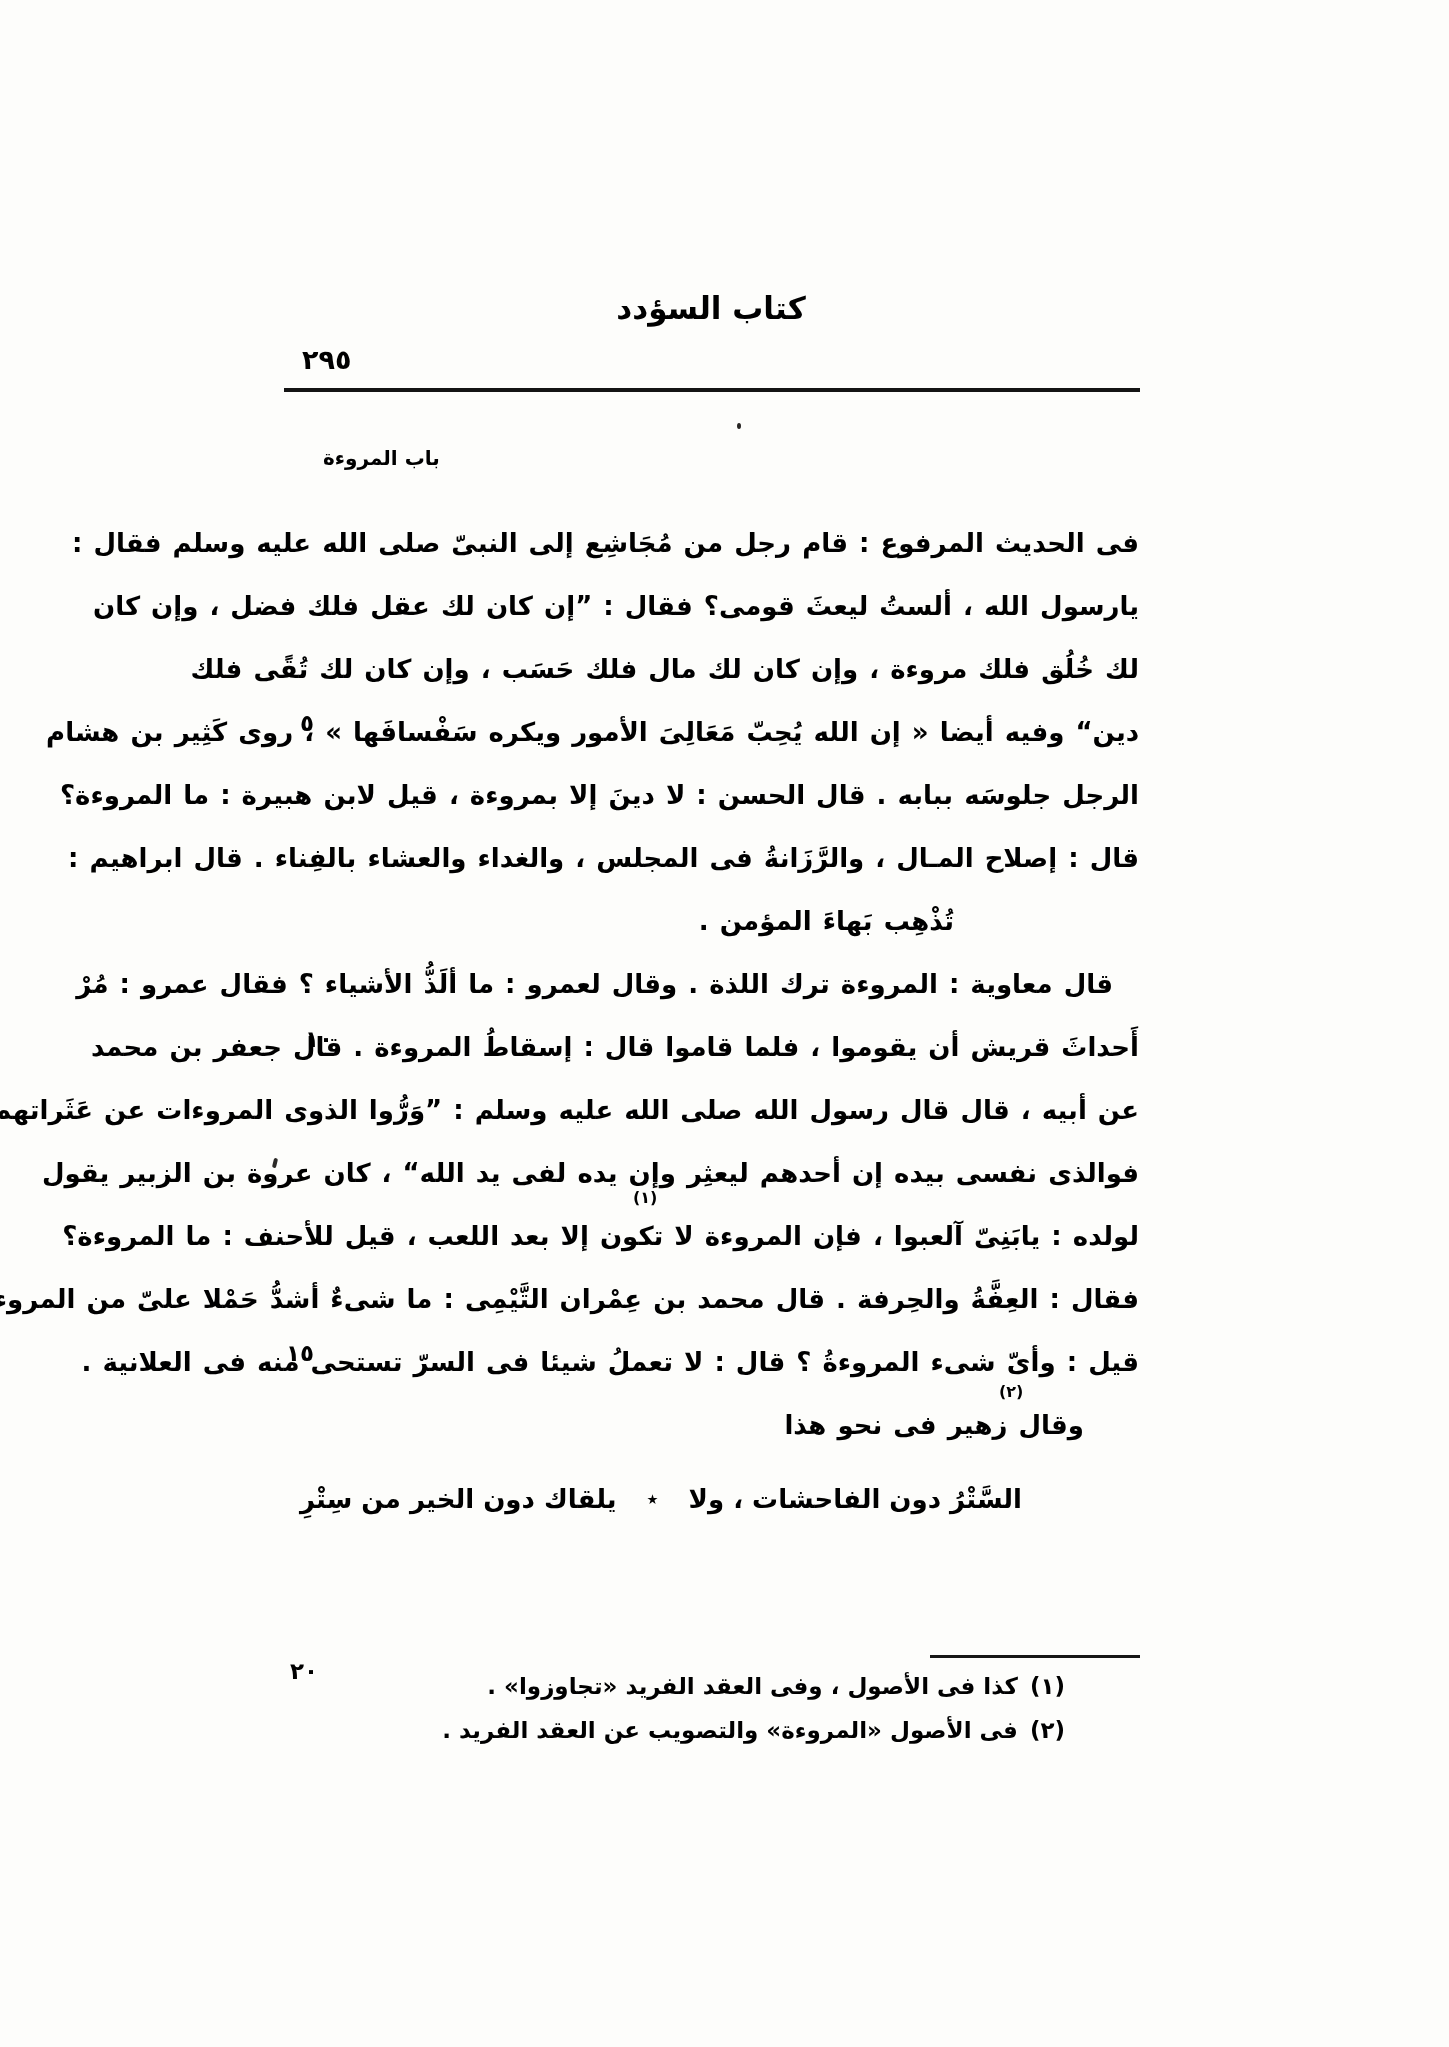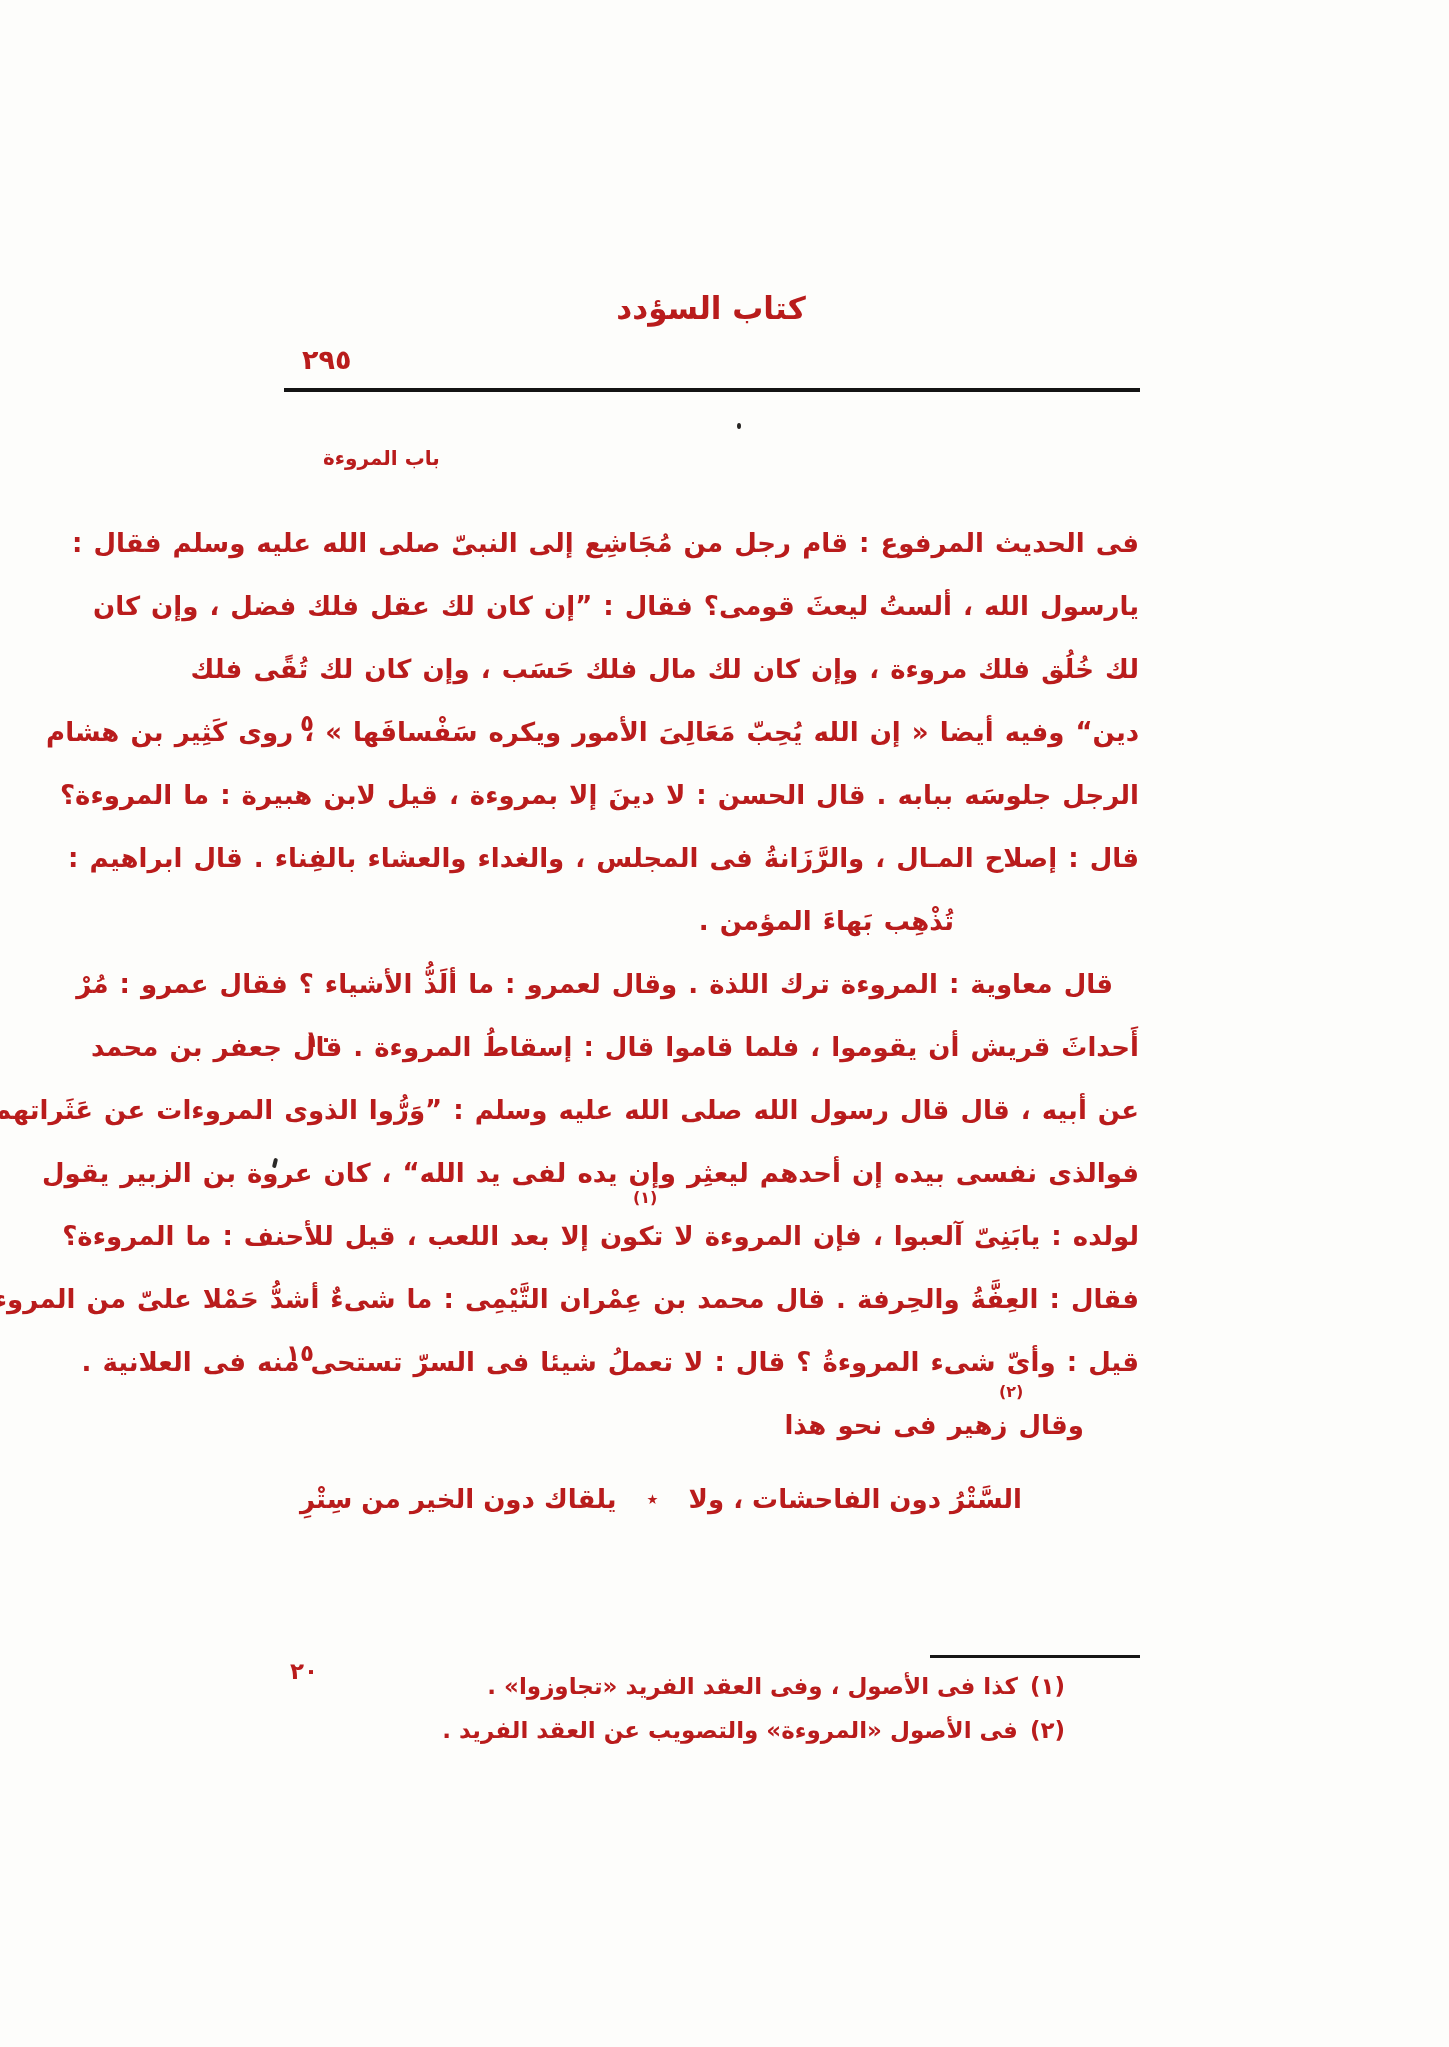--- a/index.html
+++ b/index.html
@@ -4,21 +4,21 @@
 <style>
   html,body{margin:0;padding:0;}
   body{
     width:1449px;height:2047px;
     background:#fdfdfb;
     font-family:"DejaVu Sans",sans-serif;
     overflow:hidden;
   }
   .page{
     position:relative;width:1449px;height:2047px;
-    color:#b91c1c;
+    color:#000000;
   }
   
   .header-title{
     position:absolute;top:290px;right:310px;width:856px;
     text-align:center;direction:rtl;
     font-size:31px;font-weight:bold;white-space:nowrap;
   }
   .page-number{
     position:absolute;top:344px;left:302px;
     font-size:27px;font-weight:bold;

